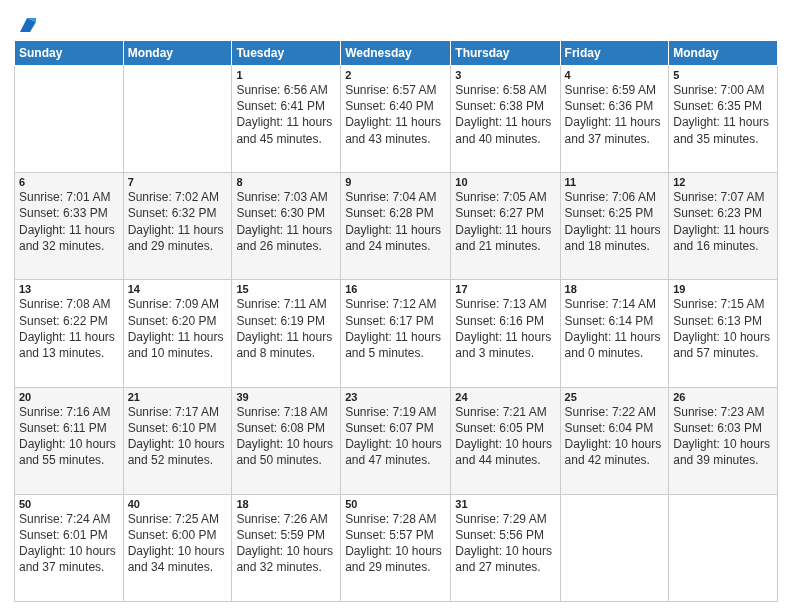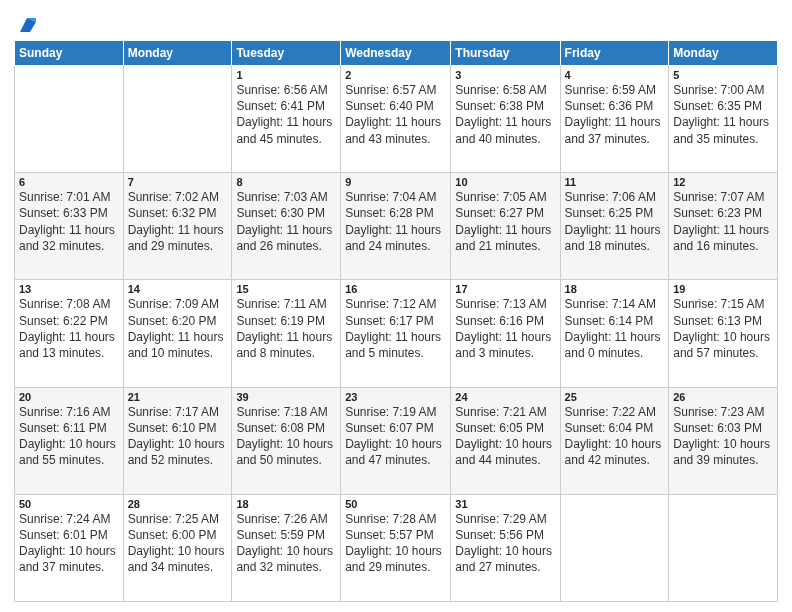--- a/index.html
+++ b/index.html
@@ -246,21 +246,21 @@
             <div class="day-number">26</div>
             <div class="day-detail">Sunrise: 7:23 AM<br>Sunset: 6:03 PM<br>Daylight: 10 hours<br>and 39 minutes.</div>
           </td>
         </tr>
         <tr>
           <td>
             <div class="day-number">50</div>
             <div class="day-detail">Sunrise: 7:24 AM<br>Sunset: 6:01 PM<br>Daylight: 10 hours<br>and 37 minutes.</div>
           </td>
           <td>
-            <div class="day-number">28</div>
+            <div class="day-number">40</div>
             <div class="day-detail">Sunrise: 7:25 AM<br>Sunset: 6:00 PM<br>Daylight: 10 hours<br>and 34 minutes.</div>
           </td>
           <td>
             <div class="day-number">18</div>
             <div class="day-detail">Sunrise: 7:26 AM<br>Sunset: 5:59 PM<br>Daylight: 10 hours<br>and 32 minutes.</div>
           </td>
           <td>
             <div class="day-number">50</div>
             <div class="day-detail">Sunrise: 7:28 AM<br>Sunset: 5:57 PM<br>Daylight: 10 hours<br>and 29 minutes.</div>
           </td>

